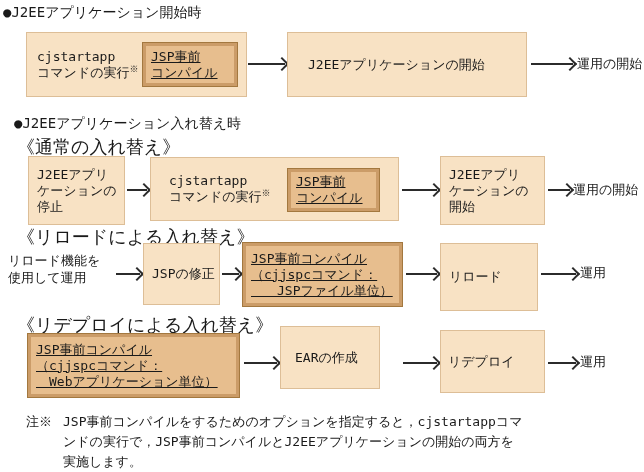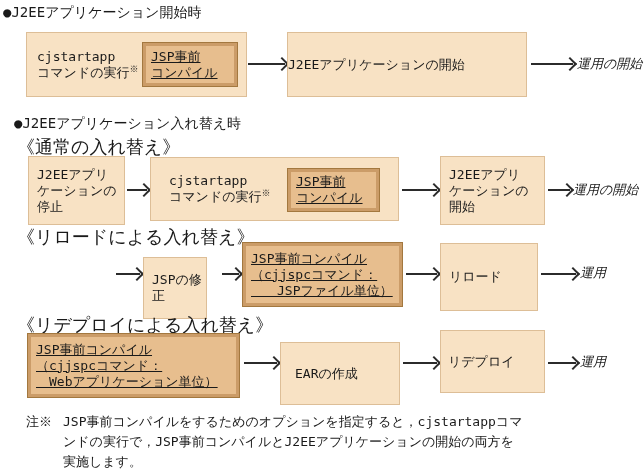--- a/index.html
+++ b/index.html
@@ -32,21 +32,21 @@
     position:absolute;box-sizing:border-box;
     background:var(--highlight-fill);
     border:1px solid var(--highlight-edge);
     box-shadow:inset 0 0 0 3px var(--highlight-border);
     display:flex;align-items:center;text-decoration:underline;
   }
   .txt{white-space:pre-line;}
   .hl > .txt{padding-left:8px;}
   sup.mark{font-size:9px;line-height:0;vertical-align:super;}
   .freetext{position:absolute;white-space:pre-line;line-height:17px;}
-  .result{position:absolute;white-space:nowrap;font-style:italic;}
+  .result{position:absolute;white-space:nowrap;}
   .arrow{position:absolute;height:0;border-top:2px solid var(--arrow);}
   .arrow::after{
     content:"";position:absolute;right:-2px;top:-6px;
     width:8px;height:8px;
     border-top:2px solid var(--arrow);
     border-right:2px solid var(--arrow);
     transform:rotate(45deg);
   }
   .note-marker{position:absolute;white-space:nowrap;line-height:20px;}
   .note-text{position:absolute;white-space:pre-line;line-height:20px;width:576px;}
@@ -63,21 +63,21 @@
 コマンドの実行</span><sup class="mark">※</sup></div>
     <div class="hl" style="left:115px;top:9px;width:96px;height:45px">
       <div class="txt">JSP事前
 コンパイル</div>
     </div>
   </div>
 
   <div class="arrow" style="left:248px;top:63px;width:37px"></div>
 
   <div class="box" style="left:287px;top:32px;width:240px;height:65px">
-    <div class="txt" style="">J2EEアプリケーションの開始</div>
+    <div class="txt" style="padding-left:20px">J2EEアプリケーションの開始</div>
   </div>
 
   <div class="arrow" style="left:531px;top:63px;width:42px"></div>
   <div class="result" style="left:577px;top:56px">運用の開始</div>
 
   <div class="sec-title" style="left:14px;top:115px">●J2EEアプリケーション入れ替え時</div>
 
   <div class="sub-title" style="left:17px;top:138px">《通常の入れ替え》</div>
 
   <div class="box" style="left:28px;top:156px;width:97px;height:69px">
@@ -103,24 +103,26 @@
     <div class="txt" style="padding-left:8px">J2EEアプリ
 ケーションの
 開始</div>
   </div>
 
   <div class="arrow" style="left:548px;top:189px;width:22px"></div>
   <div class="result" style="left:573px;top:182px">運用の開始</div>
 
   <div class="sub-title" style="left:17px;top:228px">《リロードによる入れ替え》</div>
 
+  <div class="freetext" style="left:8px;top:252px">リロード機能を
+使用して運用</div>
 
   <div class="arrow" style="left:116px;top:273px;width:24px"></div>
 
-  <div class="box" style="left:143px;top:257px;width:64px;height:62px">
+  <div class="box" style="left:143px;top:243px;width:77px;height:62px">
     <div class="txt" style="padding-left:8px">JSPの修正</div>
   </div>
 
   <div class="arrow" style="left:222px;top:273px;width:17px"></div>
 
   <div class="hl" style="left:242px;top:242px;width:161px;height:65px">
     <div class="txt">JSP事前コンパイル
 （cjjspcコマンド：
 　　JSPファイル単位）</div>
   </div>
@@ -137,21 +139,21 @@
   <div class="sub-title" style="left:17px;top:316px">《リデプロイによる入れ替え》</div>
 
   <div class="hl" style="left:27px;top:333px;width:213px;height:65px">
     <div class="txt">JSP事前コンパイル
 （cjjspcコマンド：
 　Webアプリケーション単位）</div>
   </div>
 
   <div class="arrow" style="left:244px;top:362px;width:33px"></div>
 
-  <div class="box" style="left:280px;top:342px;width:120px;height:63px">
+  <div class="box" style="left:280px;top:326px;width:100px;height:63px">
     <div class="txt" style="padding-left:14px">EARの作成</div>
   </div>
 
   <div class="arrow" style="left:403px;top:362px;width:34px"></div>
 
   <div class="box" style="left:440px;top:330px;width:105px;height:63px">
     <div class="txt" style="padding-left:7px">リデプロイ</div>
   </div>
 
   <div class="arrow" style="left:548px;top:362px;width:28px"></div>

